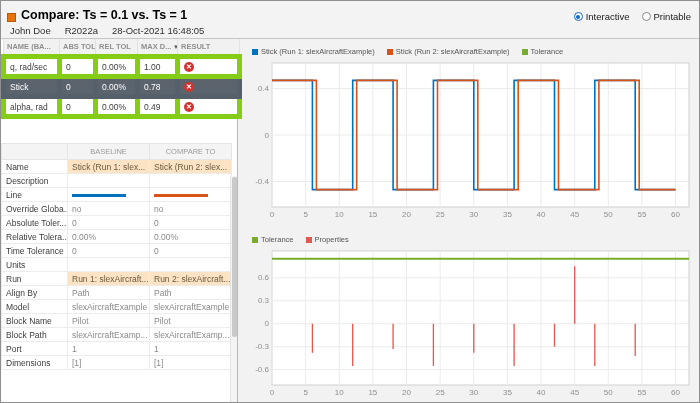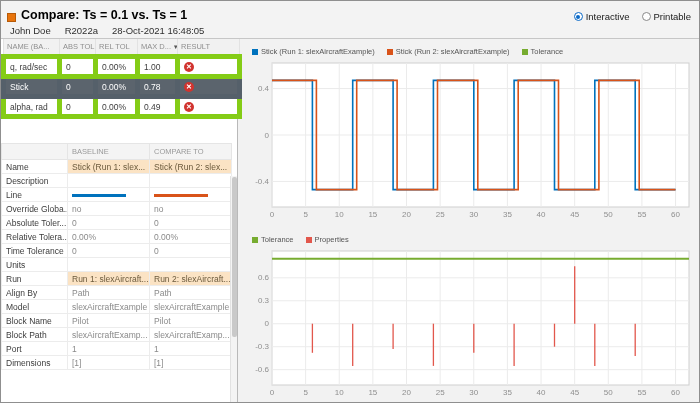--- a/index.html
+++ b/index.html
@@ -18,32 +18,32 @@
   .radio.checked::after{content:"";position:absolute;left:1.5px;top:1.5px;width:4px;height:4px;border-radius:50%;background:#0b69c7}
   .info-row{display:flex;gap:14px;font-size:9.5px;color:#2e2e2e;margin-top:3px;padding-left:3px}
 
   
   .main{display:flex;height:364px}
   .left-panel{width:237px;background:#ffffff;border-right:1px solid #b9b9b9;position:relative;flex:none}
 
   
   table{border-collapse:collapse;table-layout:fixed}
   .cmp-table{width:236px;font-size:8.5px}
-  .cmp-table th{background:#f1f1f1;color:#8f8f8f;font-size:7.5px;font-weight:normal;text-align:left;padding:3px 3px;border:1px solid #e2e2e2;border-top:none;white-space:nowrap;overflow:hidden}
+  .cmp-table th{background:#f1f1f1;color:#8f8f8f;font-size:7.5px;font-weight:bold;text-align:left;padding:3px 3px;border:1px solid #e2e2e2;border-top:none;white-space:nowrap;overflow:hidden}
   .cmp-table td{padding:2px 4px;border:5px solid #84cc16;color:#3d3d3d;white-space:nowrap;overflow:hidden}
   .cmp-table tr.sel td{background:#5b646d;color:#fff;border-color:#55606a}
   .sort{font-size:6px;color:#555}
   .xicon{display:inline-flex;width:10px;height:10px;border-radius:50%;background:#d1342f;color:#fff;font-size:7px;line-height:10px;align-items:center;justify-content:center;font-weight:bold}
 
   .spacer{height:24px;background:#fff}
 
   .props-header{background:#efefef;border-top:1px solid #d2d2d2;border-bottom:1px solid #d2d2d2;font-size:9.5px;font-weight:bold;color:#3c3c3c;padding:3px 6px}
 
   .props-table{width:230px;font-size:8.5px}
-  .props-table th{background:#f4f4f4;color:#9a9a9a;font-size:7.5px;font-weight:normal;text-align:left;padding:3px 4px;border:1px solid #e5e5e5;white-space:nowrap;overflow:hidden}
+  .props-table th{background:#f4f4f4;color:#9a9a9a;font-size:7.5px;font-weight:normal;text-align:center;padding:3px 4px;border:1px solid #e5e5e5;white-space:nowrap;overflow:hidden}
   .props-table td{padding:1.5px 4px;border:1px solid #ececec;white-space:nowrap;overflow:hidden;height:13px;line-height:10px}
   .props-table td.lbl{color:#3c3c3c}
   .props-table td.val{color:#8a8a8a}
   .props-table tr.hl td.val{background:#fbe3c4;color:#6b5a3c}
   .linebar{display:inline-block;width:54px;height:3px;vertical-align:middle}
 
   .scrollbar{position:absolute;right:0;top:137px;bottom:0;width:7px;background:#f4f4f4;border-left:1px solid #e2e2e2}
   .thumb{margin:1px;width:5px;height:160px;background:#c9c9c9;border-radius:2px}
 
   

